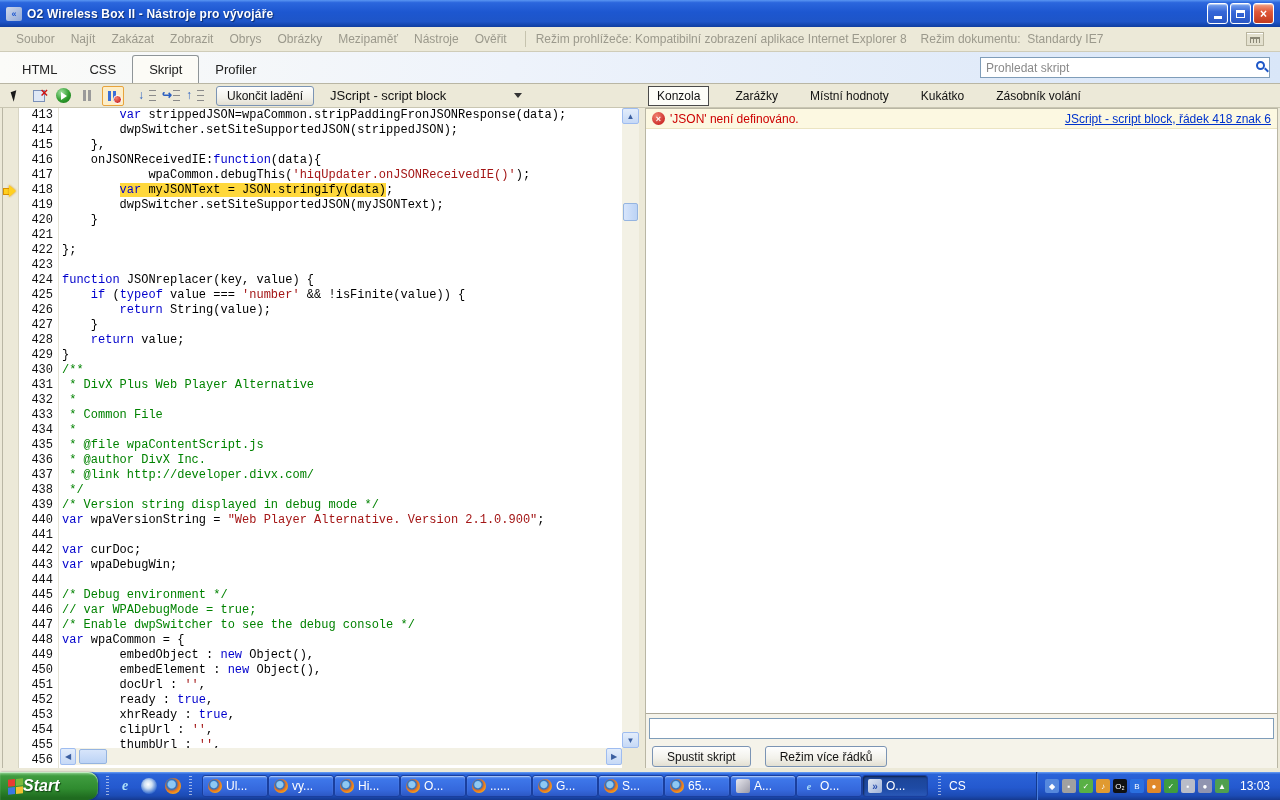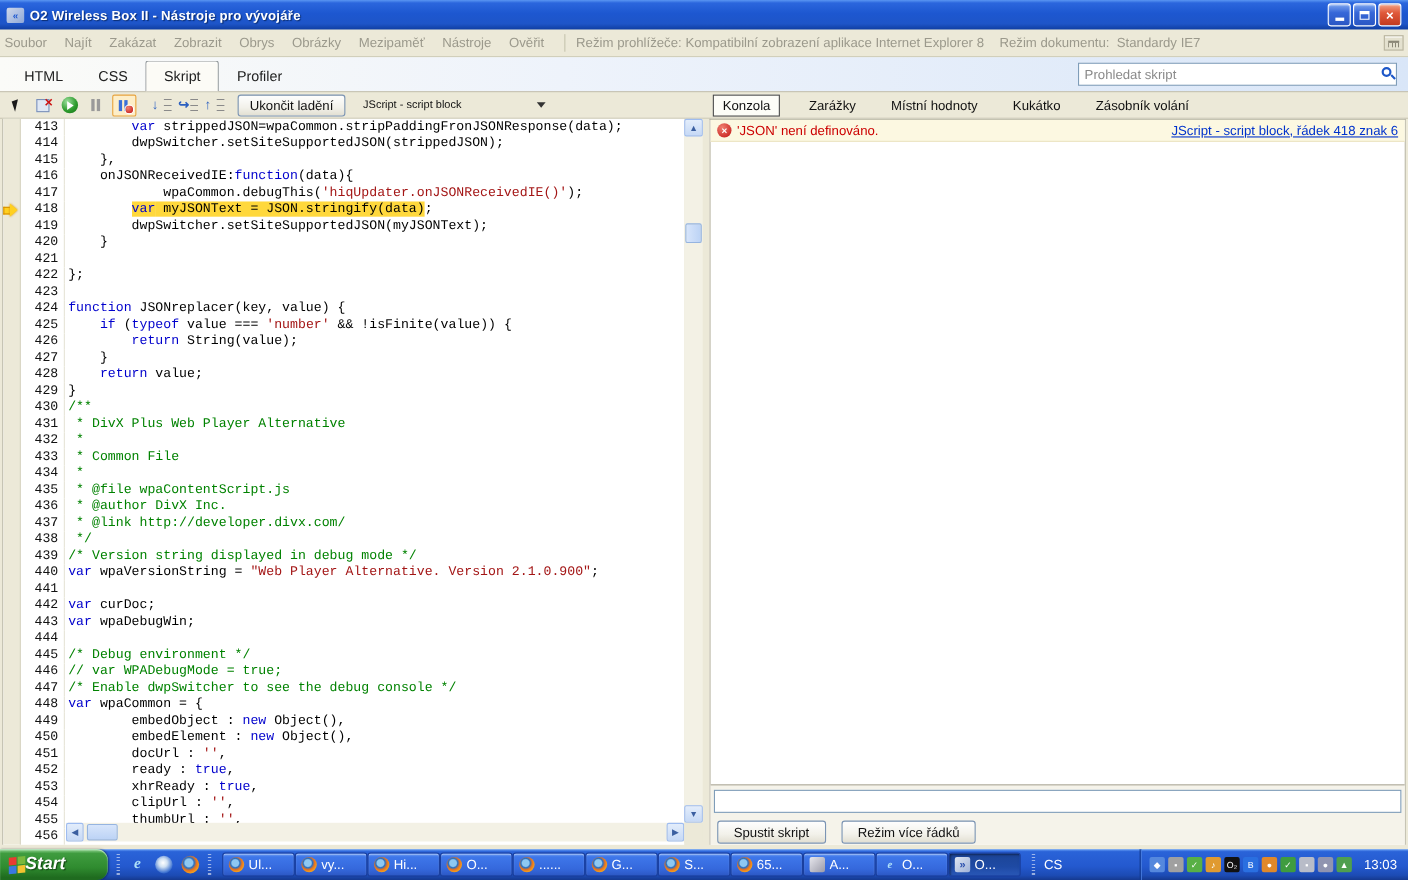--- a/index.html
+++ b/index.html
@@ -19,21 +19,21 @@
   .winbtns { margin-left:auto; display:flex; gap:2px; }
   .wbtn { width:21px; height:21px; border:1px solid #fff; border-radius:3px; color:#fff;
     display:flex; align-items:center; justify-content:center; font-size:12px; font-weight:bold;
     background:linear-gradient(180deg,#7ba4ef 0%,#3667d8 40%,#2a57c4 100%); box-shadow:inset 0 1px 1px rgba(255,255,255,.5);}
   .wbtn.close { background:linear-gradient(180deg,#f2a285 0%,#e0593a 40%,#c23a1e 100%); }
   .wbtn .minbar { width:8px; height:3px; background:#fff; margin-top:8px; }
   .wbtn .maxbox { width:9px; height:8px; border:1px solid #fff; border-top-width:3px; }
 
   
   .menubar { position:absolute; left:0; top:27px; width:1280px; height:25px; background:#ece9d8;
-    border-bottom:1px solid #cfccb8; display:flex; align-items:center; padding:0 4px; font-size:12px; color:#9b998c; }
+    border-bottom:1px solid #cfccb8; display:flex; align-items:center; padding:0 16px; font-size:12px; color:#9b998c; }
   .menu-item { margin-right:16px; color:#9b998c; }
   .menu-sep { width:1px; height:16px; background:#c6c3ae; margin:0 10px 0 2px; }
   .mode { margin-right:14px; white-space:pre; }
   .pin { margin-left:auto; width:18px; height:14px; border:1px solid #b8b49e; background:#e4e1cf;
     box-shadow:inset 0 1px 0 #fff; position:relative; }
   .pin::after { content:""; position:absolute; left:3px; bottom:2px; width:10px; height:4px;
     border-top:2px solid #8a8776; background:repeating-linear-gradient(90deg,#8a8776 0 1px,transparent 1px 3px); }
 
   
   .tabstrip { position:absolute; left:0; top:52px; width:1280px; height:32px;
@@ -69,21 +69,21 @@
   .breakbox .bars { display:flex; gap:2px; position:absolute; left:5px; top:4px; }
   .breakbox .bars i { width:3px; height:10px; background:#3a6fd8; }
   .breakbox .dot { position:absolute; right:1px; bottom:1px; width:9px; height:9px; border-radius:50%;
     background:radial-gradient(circle at 35% 30%,#f08070,#c01010); border:1px solid #fff; }
   .stepico { color:#2b5fc0; font-weight:bold; font-size:12px; }
   .stepico .lines { position:absolute; right:0; top:3px; width:7px; height:12px;
     background:repeating-linear-gradient(180deg,#8a8a8a 0 1px,transparent 1px 5px); }
   .stepico .gl { position:absolute; left:0; top:1px; }
   .stopbtn { margin:0 10px 0 6px; height:20px; padding:0 10px; font-size:12px; color:#111;
     background:linear-gradient(180deg,#fefefe 0%,#f2f1ea 60%,#e2dfd2 100%); border:1px solid #7b94b4; border-radius:3px; }
-  .scriptsel { display:flex; align-items:center; gap:68px; font-size:10px; color:#111; padding:0 6px; }
+  .scriptsel { display:flex; align-items:center; gap:68px; font-size:13px; color:#111; padding:0 6px; }
   .scriptsel .arr { width:0; height:0; border-top:5px solid #333; border-left:4px solid transparent; border-right:4px solid transparent; }
 
   .console-tabs { position:absolute; left:648px; top:0; height:24px; display:flex; align-items:center; gap:20px; font-size:12px; }
   .ctab { color:#111; padding:2px 6px; }
   .ctab.active { background:#fdfdf8; border:1px solid #4a4a4a; padding:2px 8px; }
 
   
   .codepane { position:absolute; left:2px; top:108px; width:620px; height:660px; background:#fff; overflow:hidden;
     border-left:1px solid #b9b6a4; }
   .bpmargin { position:absolute; left:0; top:0; width:16px; height:100%; background:#ece9d8; border-right:1px solid #d8d5c4; }

